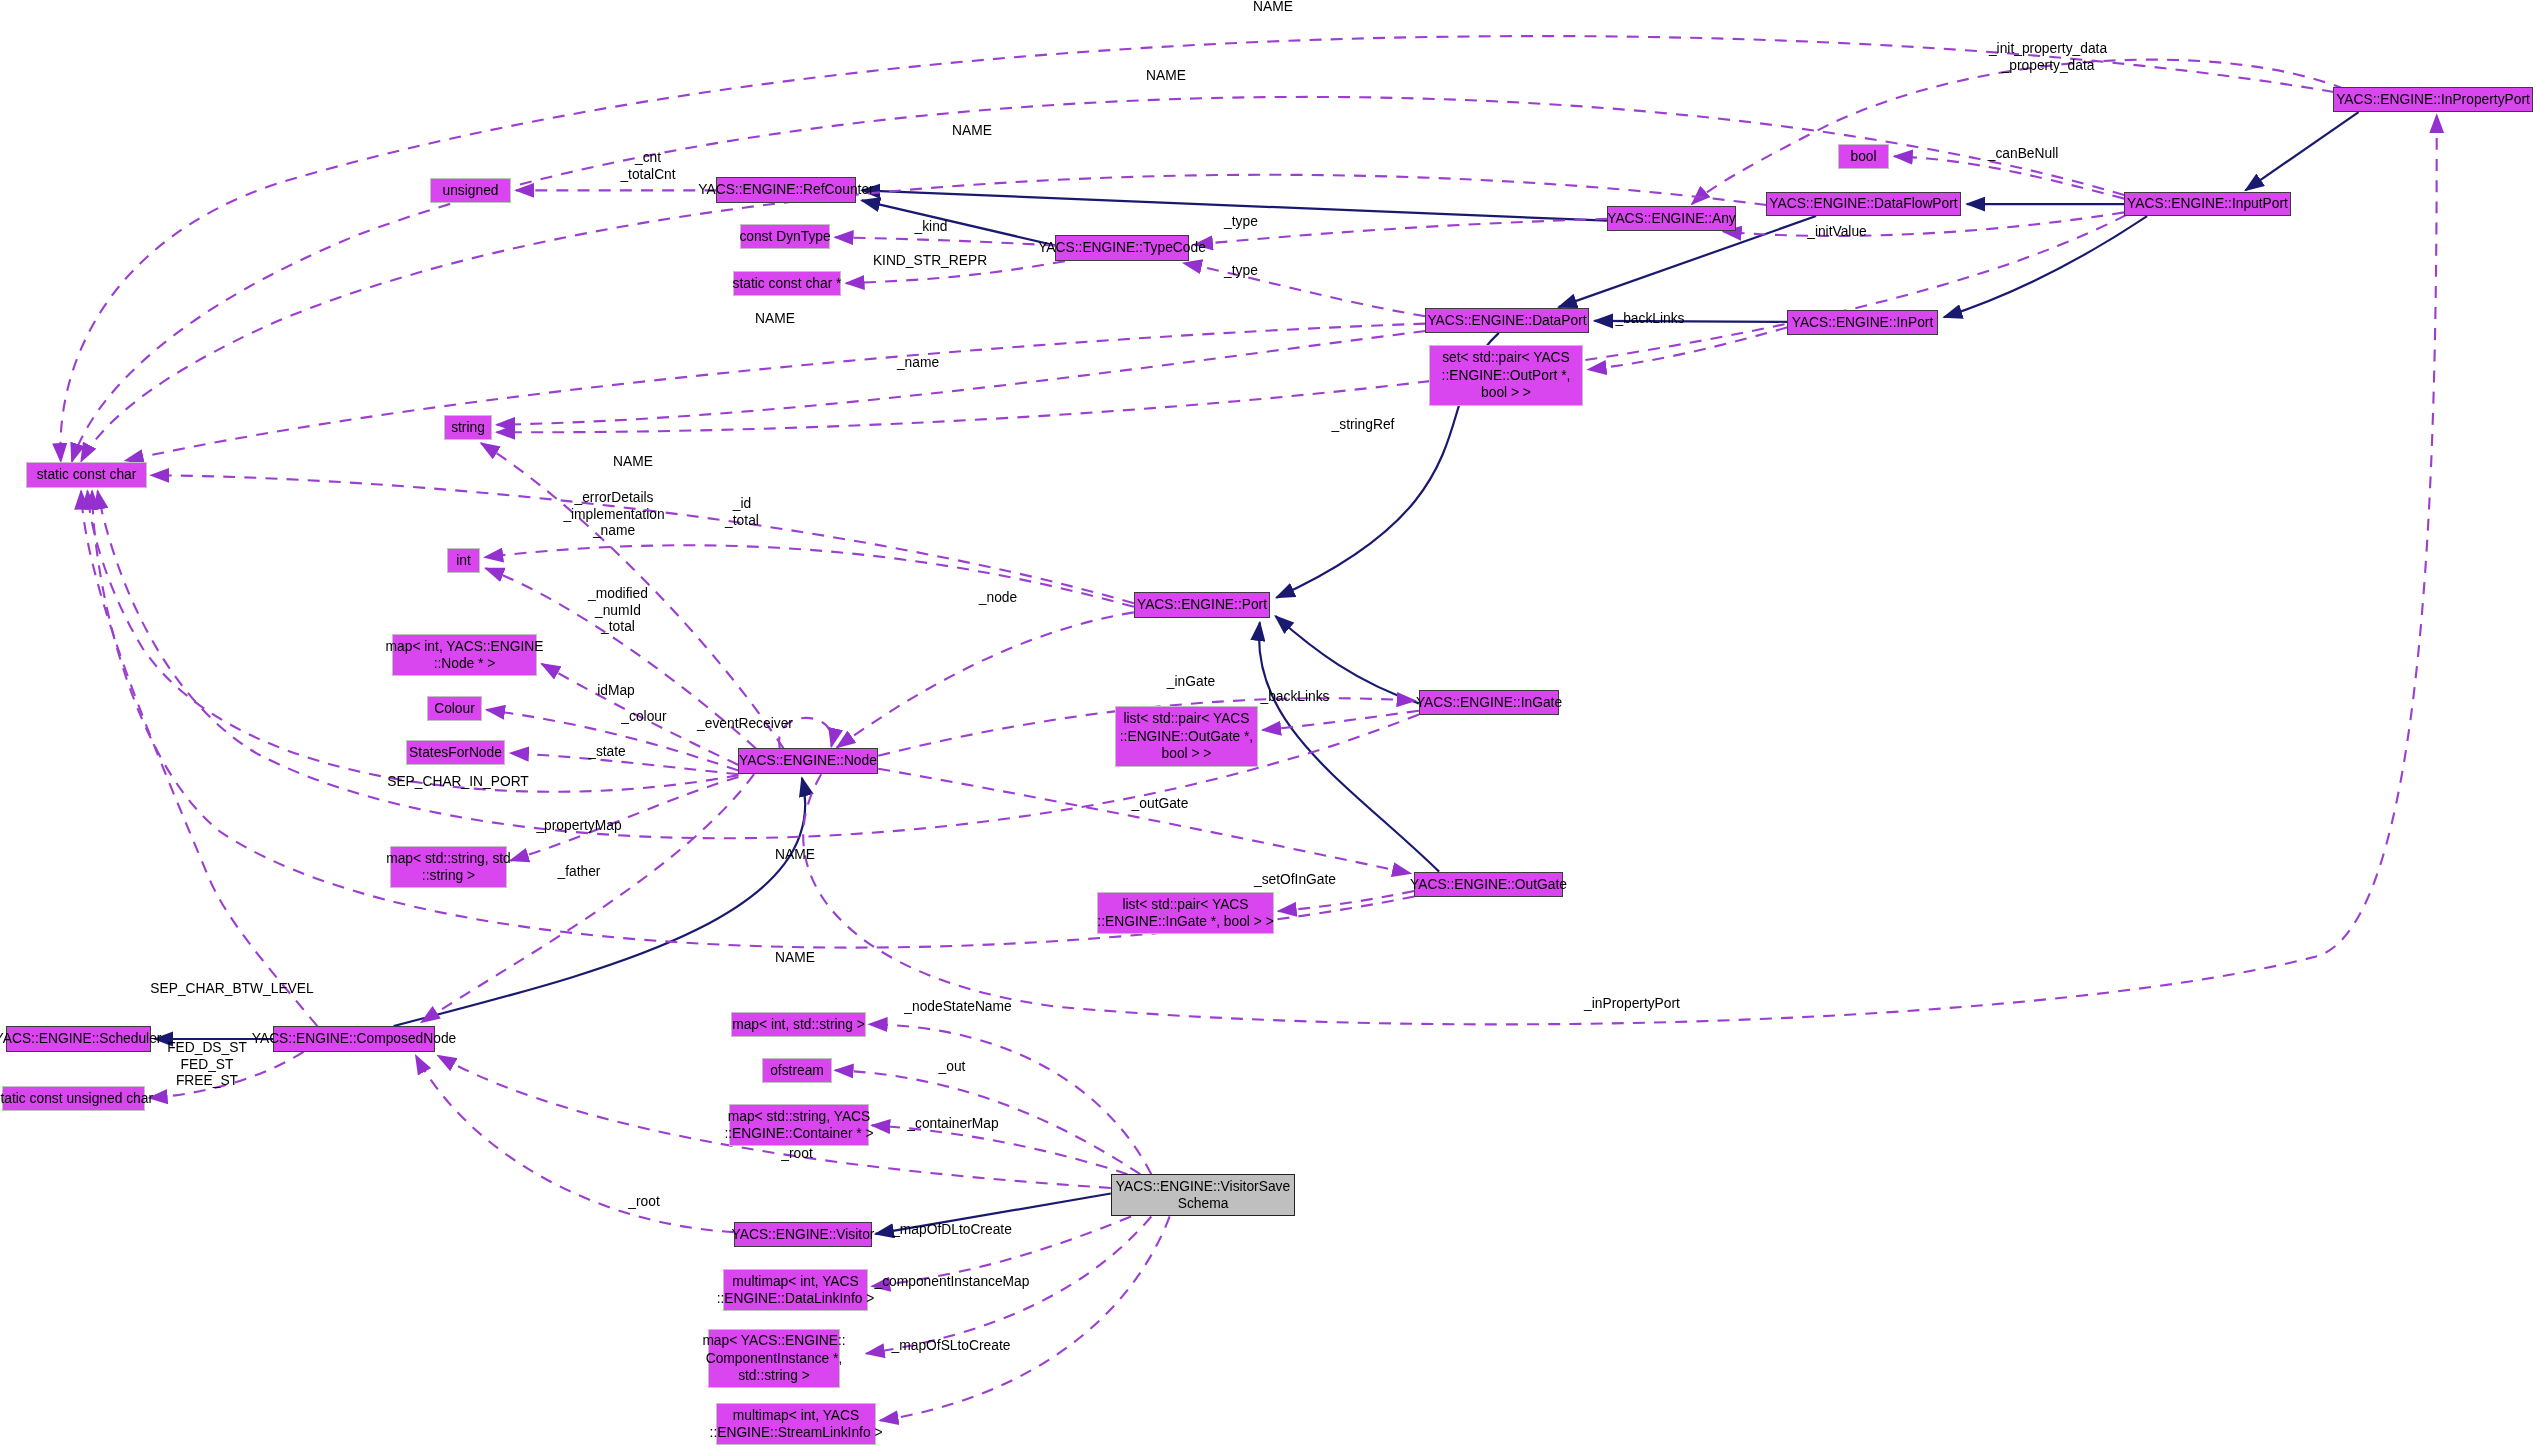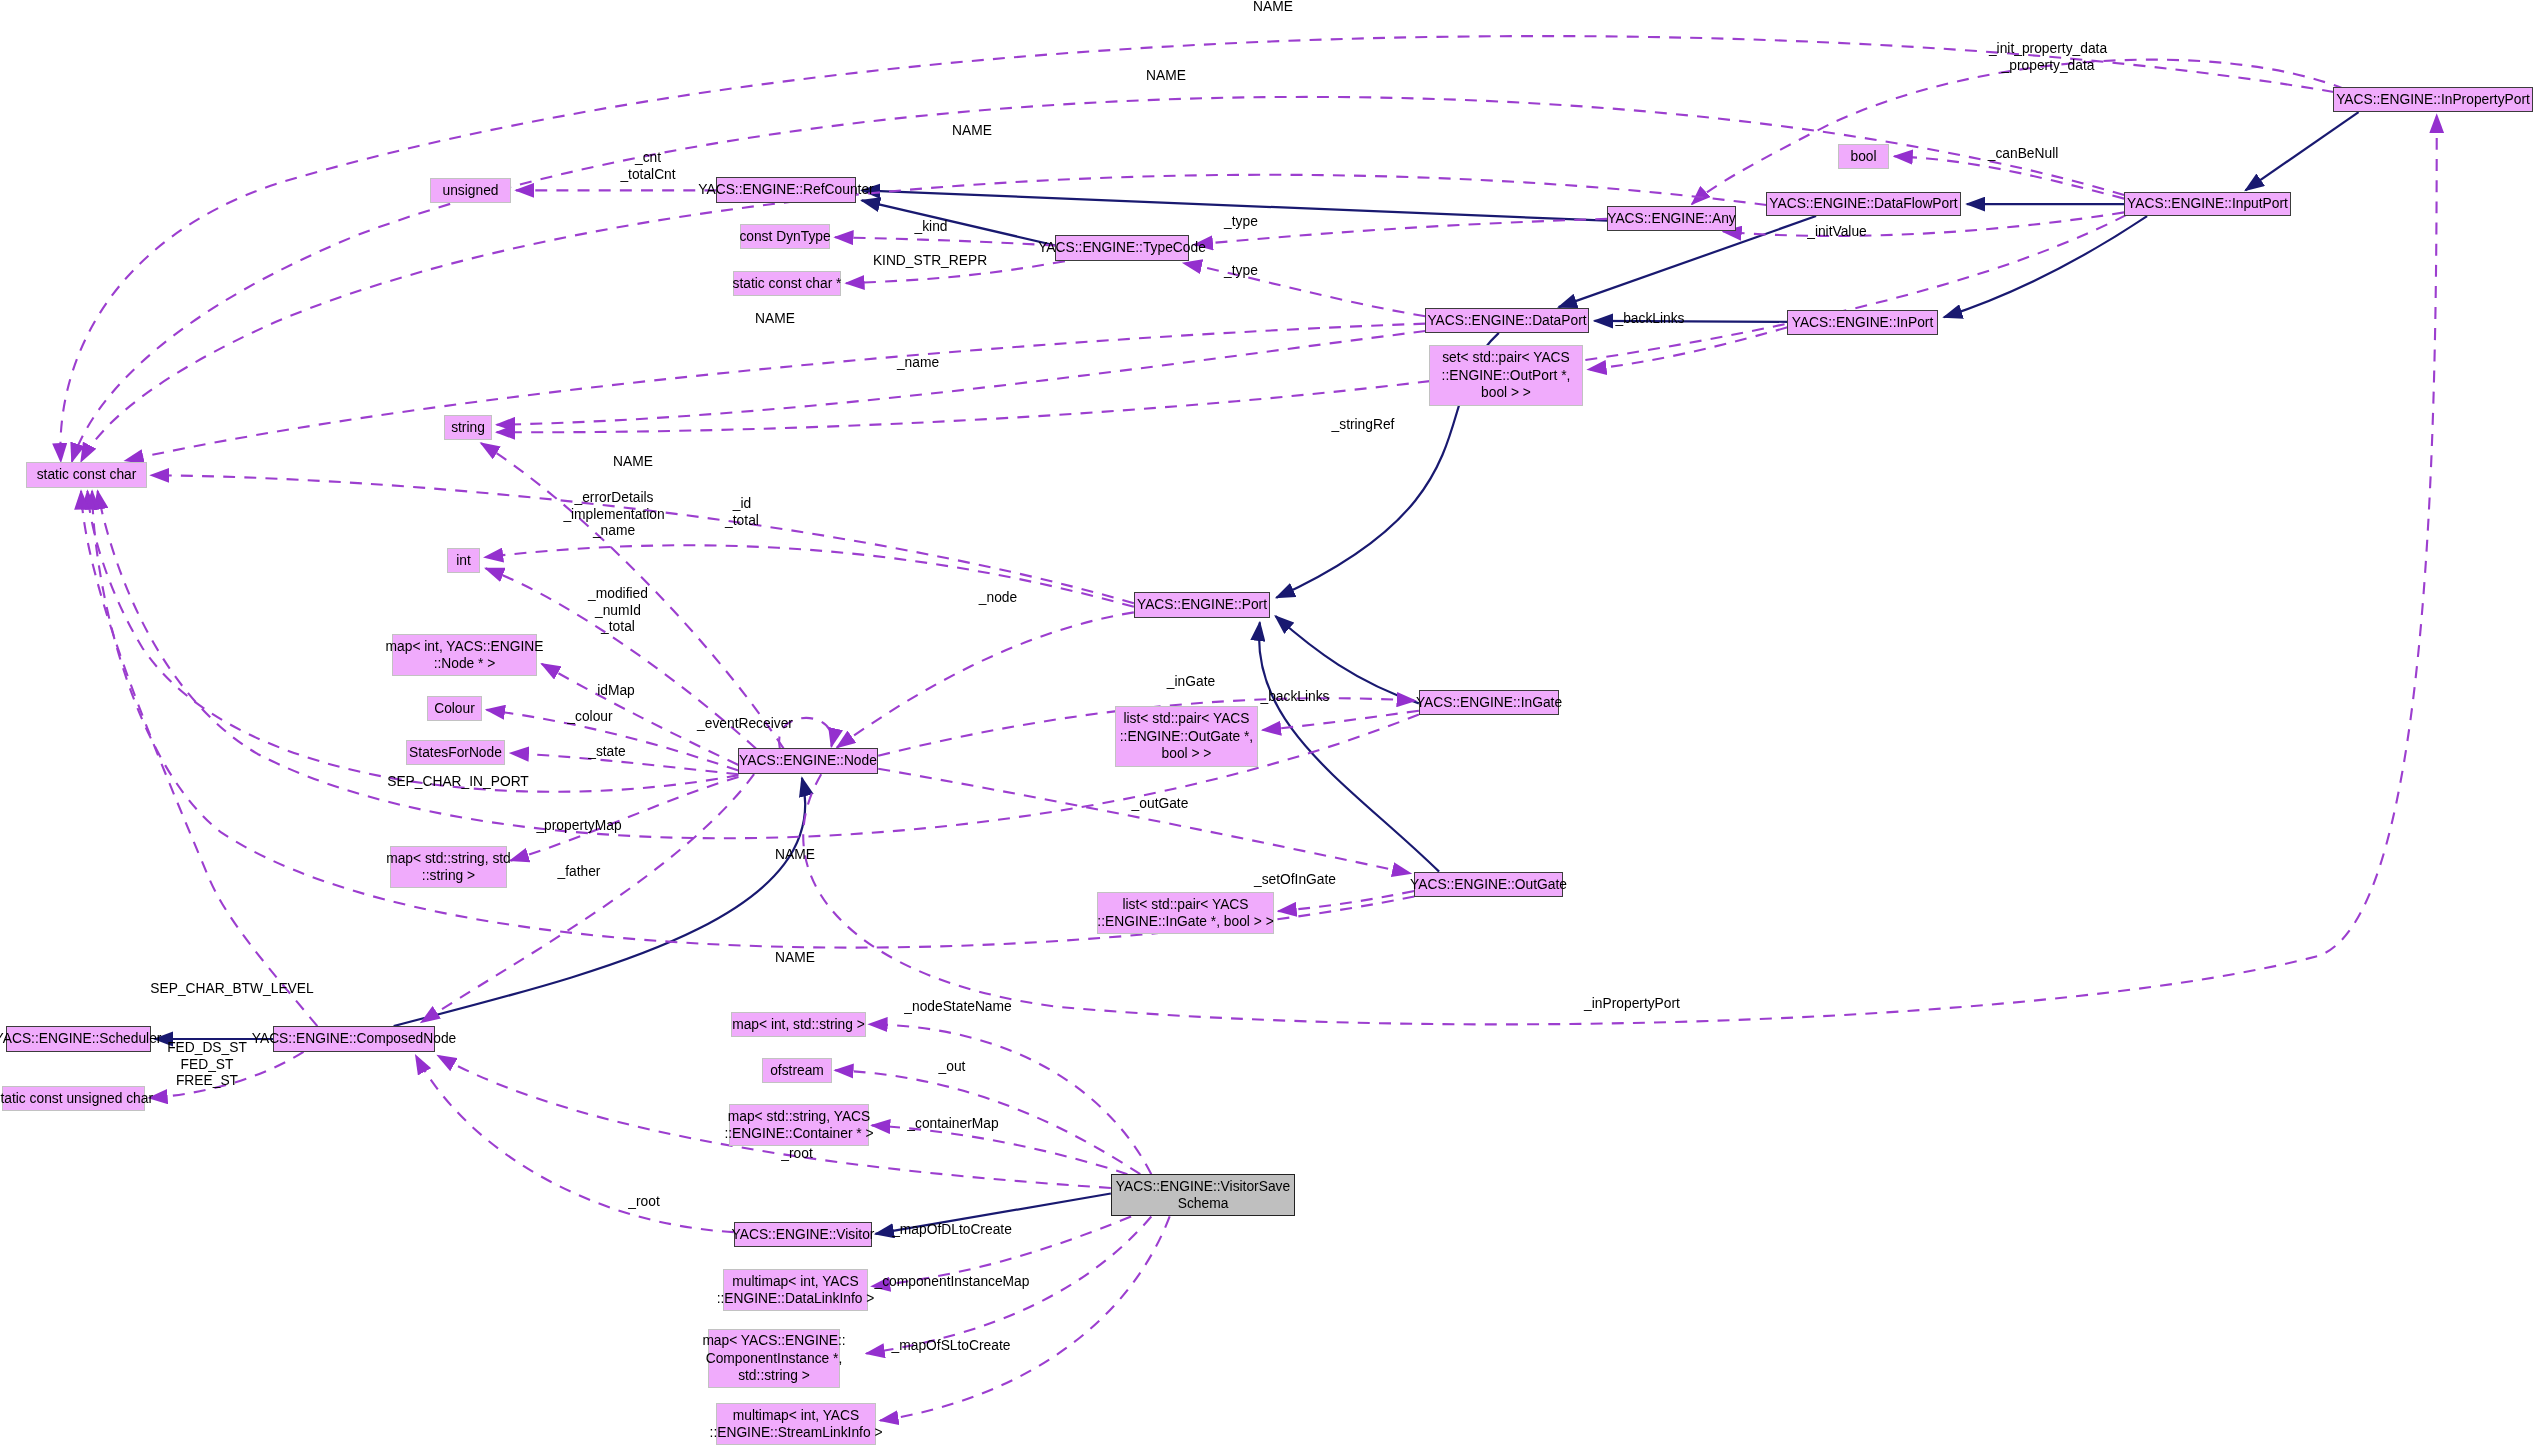--- a/index.html
+++ b/index.html
@@ -1,21 +1,21 @@
 <!DOCTYPE html>
 <html style="--solid: #191970; --dashed: #9c3ecf; --hifill: #bfbfbf;font-size:14.7px"><head>
 <meta charset="utf-8">
 <style>
   html,body{margin:0;padding:0;background:#ffffff;}
   #canvas{position:relative;width:2538px;height:1450px;background:#ffffff;overflow:hidden;
           font-family:"Liberation Sans","DejaVu Sans",sans-serif;color:#000;}
   #edge-layer{position:absolute;left:0;top:0;width:2538px;height:1450px;}
   .edge-inherit{fill:none;stroke:var(--solid,#191970);stroke-width:2.4;}
   .edge-member{fill:none;stroke:var(--dashed,#9c3ecf);stroke-width:2.3;stroke-dasharray:13 10;}
-  .node{position:absolute;background:#f0abfc;display:flex;flex-direction:column;align-items:center;
+  .node{position:absolute;background:#d946ef;display:flex;flex-direction:column;align-items:center;
         justify-content:center;font-size:13.8px;line-height:17.5px;white-space:nowrap;text-align:center;
         box-sizing:border-box;z-index:2;}
   .node.class{border:1.4px solid #3c3c3c;}
   .node.type{border:1.1px solid #c2c2c2;}
   .node.highlight{background:var(--hifill,#bfbfbf);border:1.7px solid #222;}
   .edge-label{position:absolute;transform:translate(-50%,-50%);text-align:center;font-size:13.8px;
               line-height:16.5px;white-space:nowrap;z-index:3;}
 </style>
 </head>
 <body>
@@ -139,21 +139,21 @@
       <div>_name</div>
     </div>
     <div class="edge-label" style="left: 618px; top: 611px;">
       <div>_modified</div>
       <div>_numId</div>
       <div>_total</div>
     </div>
     <div class="edge-label" style="left: 616px; top: 671px; margin-top: 20px;">
       <div>idMap</div>
     </div>
-    <div class="edge-label" style="left: 590px; top: 717px;">
+    <div class="edge-label" style="left: 644px; top: 717px;">
       <div>_colour</div>
     </div>
     <div class="edge-label" style="left: 607px; top: 752px;">
       <div>_state</div>
     </div>
     <div class="edge-label" style="left: 745px; top: 724px;">
       <div>_eventReceiver</div>
     </div>
     <div class="edge-label" style="left: 1191px; top: 682px;">
       <div>_inGate</div>

